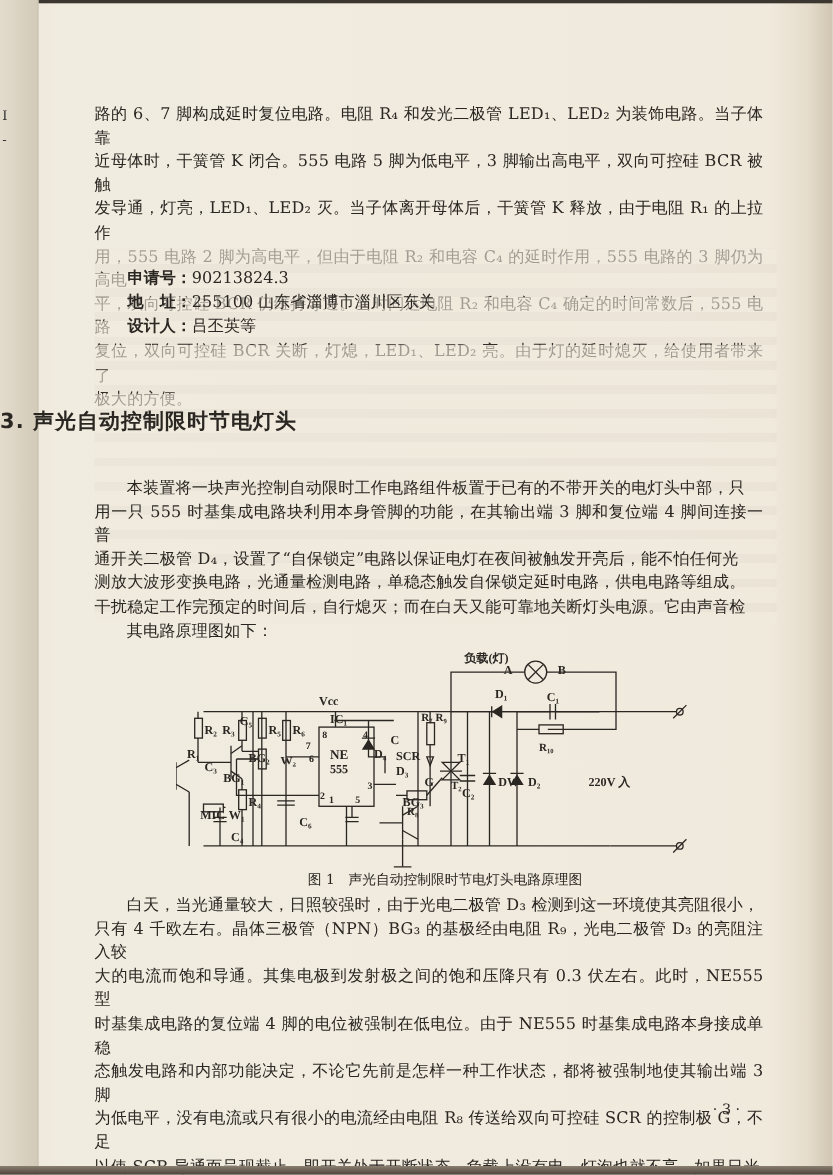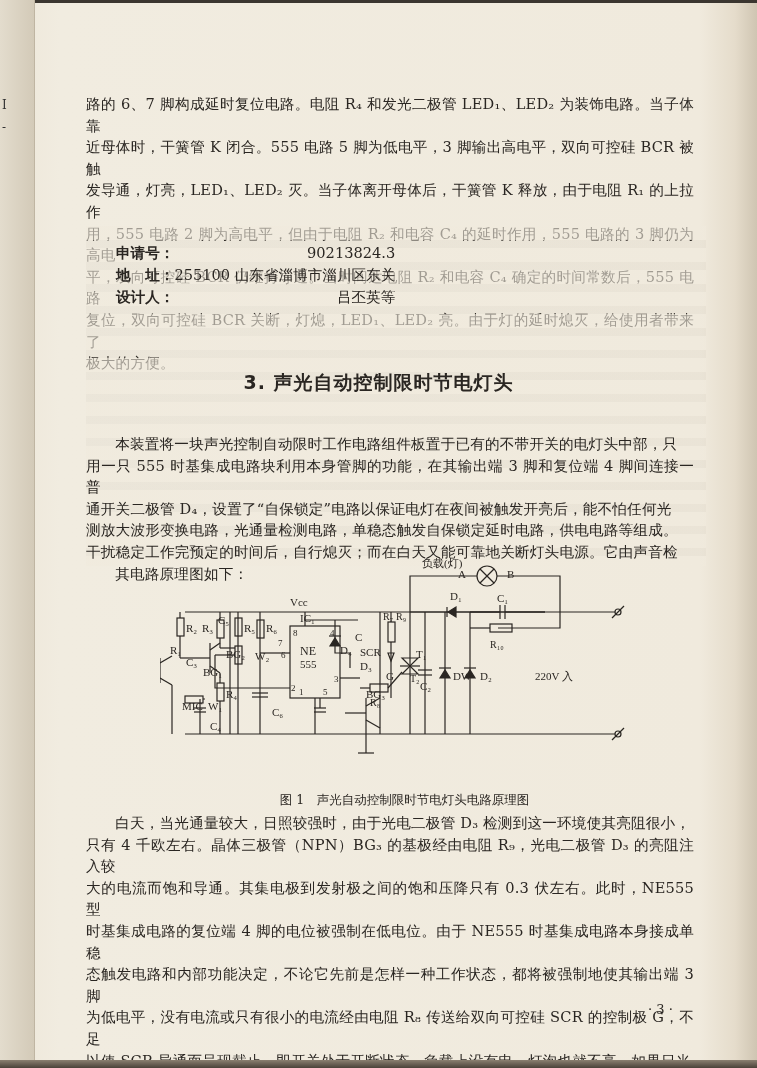--- a/index.html
+++ b/index.html
@@ -22,28 +22,28 @@
     }
     .left-strip .mark { position: absolute; left: 2px; font-size: 12px; color: #333; }
     .text-block {
       position: absolute; left: 86px; width: 608px;
       font-size: 14.6px; line-height: 21.6px; letter-spacing: 0.2px;
       text-align: justify;
     }
     .text-block p { margin: 0; }
     .indent { text-indent: 2em; }
     .meta-block { position: absolute; left: 116px; top: 242px; font-size: 14.6px; line-height: 22px; }
-    .meta-row { display: flex; justify-content: space-between; }
+    .meta-row { display: flex; }
     .meta-label { font-weight: bold; }
     .section-title {
-      position: absolute; left: 0; width: 757px; top: 370px; text-align: center;
+      position: absolute; left: 0; width: 757px; top: 370px; 
       font-family: "DejaVu Sans", "Liberation Sans", sans-serif;
       font-size: 19px; font-weight: bold; letter-spacing: 1px;
     }
-    .figure { position: absolute; left: 160px; top: 558px; width: 500px; height: 210px; }
+    .figure { position: absolute; left: 160px; top: 593px; width: 500px; height: 210px; font-weight: bold; }
     .figure svg text { font-family: "Liberation Serif", "DejaVu Serif", serif; fill: #2a2622; }
     .caption {
       position: absolute; left: 0; width: 757px; top: 792px; text-align: center;
       font-size: 12.5px;
       padding-left: 26px;
     }
     .page-number { position: absolute; left: 648px; top: 1002px; font-size: 13px; }
     .ghost {
       position: absolute; left: 86px; top: 226px; width: 620px; height: 340px;
       background: repeating-linear-gradient(#f0eadd 0px, #f0eadd 14px, rgba(160,150,135,0.12) 14px, rgba(160,150,135,0.12) 22px);

